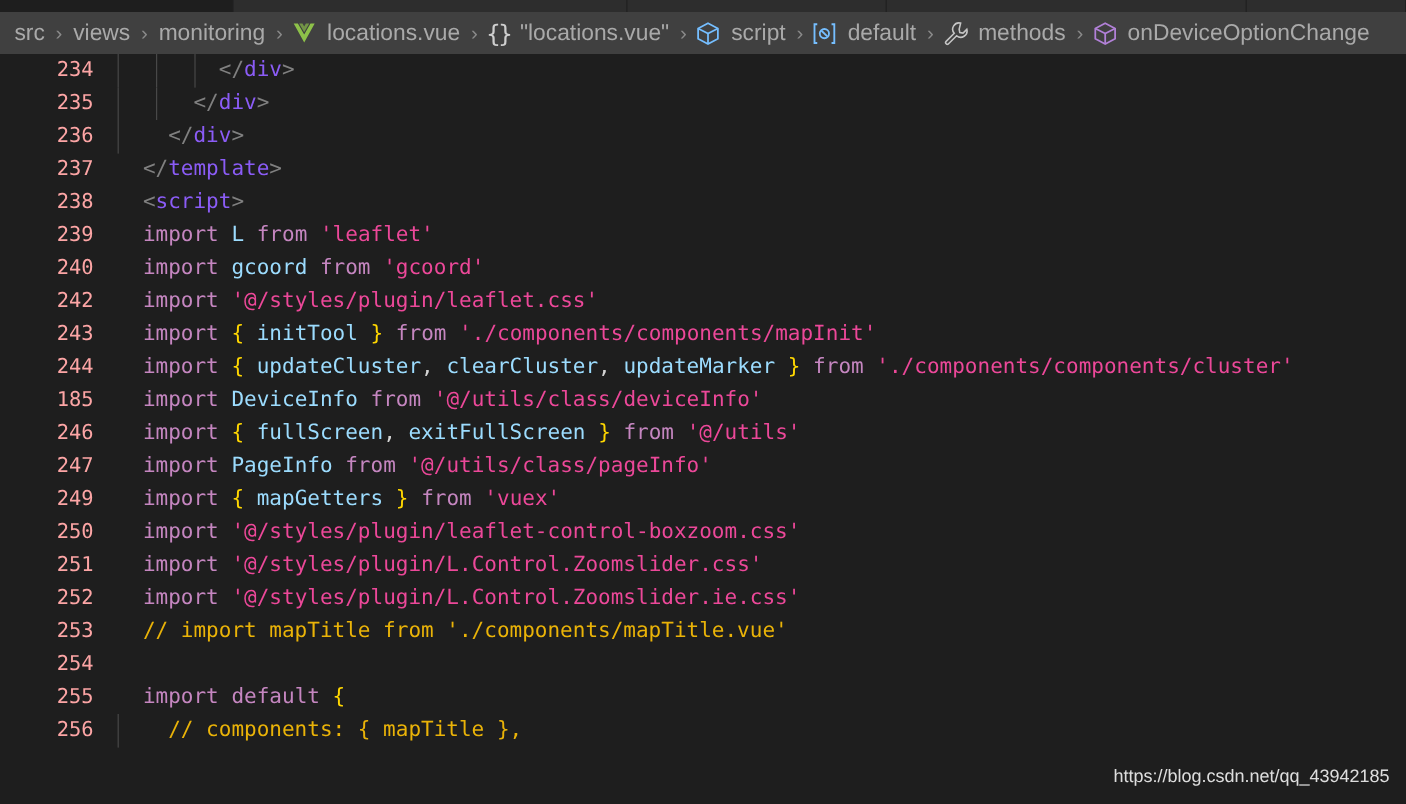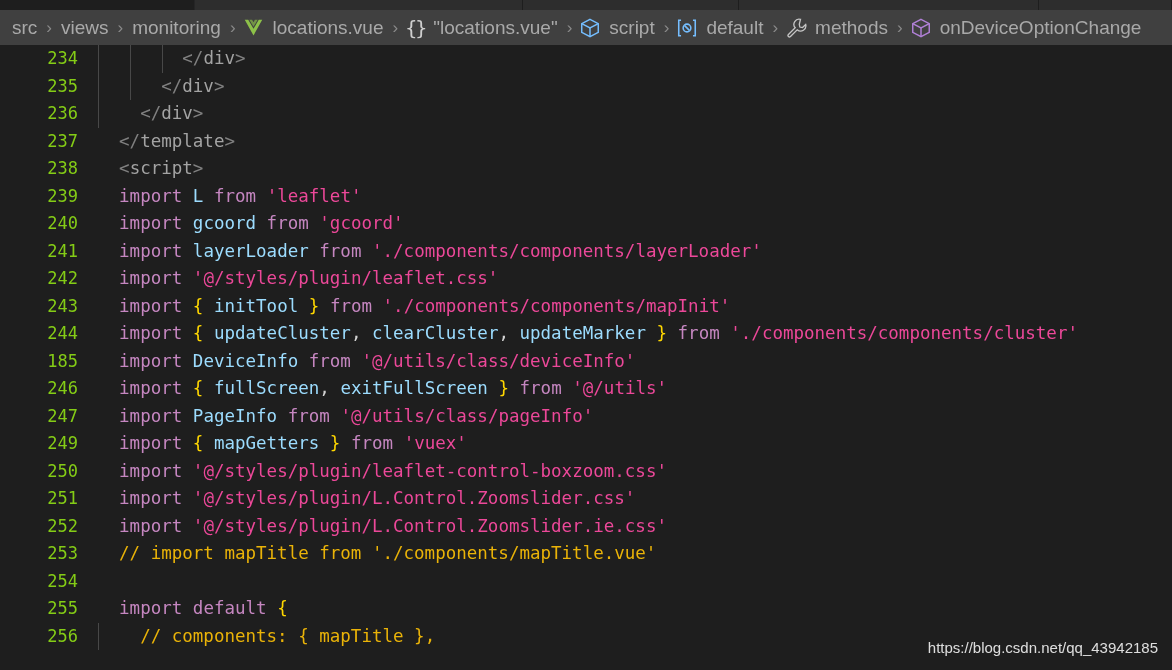--- a/index.html
+++ b/index.html
@@ -62,41 +62,41 @@
   .line {
     position:relative;
     height:27.5px; line-height:27.5px;
     white-space:pre;
     font-family:"DejaVu Sans Mono", monospace;
     font-size:17.5px;
   }
   .lno {
     position:absolute; left:0; top:0;
     width:78px; text-align:right;
-    color:#84cc16;
+    color:#fca5a5;
     font-size:17px;
     font-family:"DejaVu Sans Mono", monospace;
   }
   .code {
     position:absolute; left:98px; top:0;
     color:#d4d4d4;
   }
   
   .guides { position:absolute; left:98px; top:0; height:27.5px; }
   .g {
     position:absolute; top:0; width:1px; height:27.5px;
     background:#484848;
   }
 
   
   .t-kw   { color:#c586c0; }  
   .t-id   { color:#9cdcfe; }  
   .t-str  { color:#ec4899; }  
   .t-com  { color:#eab308; }  
-  .t-tag  { color:#a3a3a3; }  
+  .t-tag  { color:#8b5cf6; }  
   .t-brk1 { color:#ffd700; }  
   .t-pun  { color:#d4d4d4; }
   .t-punb { color:#808080; }
 
   
   #watermark {
     position:absolute; right:14px; bottom:14px;
     font-family:"Liberation Sans", sans-serif;
     font-size:15px;
     color:#ffffff;
@@ -188,21 +188,20 @@
   </div>
 
 <div id="editor">
     <div class="line"><span class="lno">234</span><span class="guides"><i class="g" style="left: 0px;"></i><i class="g" style="left: 32px;"></i><i class="g" style="left: 64px;"></i></span><span class="code"><span class="t-pun">        </span><span class="t-punb">&lt;/</span><span class="t-tag">div</span><span class="t-punb">&gt;</span></span></div>
     <div class="line"><span class="lno">235</span><span class="guides"><i class="g" style="left: 0px;"></i><i class="g" style="left: 32px;"></i></span><span class="code"><span class="t-pun">      </span><span class="t-punb">&lt;/</span><span class="t-tag">div</span><span class="t-punb">&gt;</span></span></div>
     <div class="line"><span class="lno">236</span><span class="guides"><i class="g" style="left: 0px;"></i></span><span class="code"><span class="t-pun">    </span><span class="t-punb">&lt;/</span><span class="t-tag">div</span><span class="t-punb">&gt;</span></span></div>
     <div class="line"><span class="lno">237</span><span class="code"><span class="t-pun">  </span><span class="t-punb">&lt;/</span><span class="t-tag">template</span><span class="t-punb">&gt;</span></span></div>
     <div class="line"><span class="lno">238</span><span class="code"><span class="t-pun">  </span><span class="t-punb">&lt;</span><span class="t-tag">script</span><span class="t-punb">&gt;</span></span></div>
     <div class="line"><span class="lno">239</span><span class="code"><span class="t-pun">  </span><span class="t-kw">import</span><span class="t-pun"> </span><span class="t-id">L</span><span class="t-pun"> </span><span class="t-kw">from</span><span class="t-pun"> </span><span class="t-str">'leaflet'</span></span></div>
     <div class="line"><span class="lno">240</span><span class="code"><span class="t-pun">  </span><span class="t-kw">import</span><span class="t-pun"> </span><span class="t-id">gcoord</span><span class="t-pun"> </span><span class="t-kw">from</span><span class="t-pun"> </span><span class="t-str">'gcoord'</span></span></div>
-    <div class="line"><span class="lno">241</span><span class="code"><span class="t-pun">  </span><span class="t-kw">import</span><span class="t-pun"> </span><span class="t-id">layerLoader</span><span class="t-pun"> </span><span class="t-kw">from</span><span class="t-pun"> </span><span class="t-str">'./components/components/layerLoader'</span></span></div>
     <div class="line"><span class="lno">242</span><span class="code"><span class="t-pun">  </span><span class="t-kw">import</span><span class="t-pun"> </span><span class="t-str">'@/styles/plugin/leaflet.css'</span></span></div>
     <div class="line"><span class="lno">243</span><span class="code"><span class="t-pun">  </span><span class="t-kw">import</span><span class="t-pun"> </span><span class="t-brk1">{</span><span class="t-pun"> </span><span class="t-id">initTool</span><span class="t-pun"> </span><span class="t-brk1">}</span><span class="t-pun"> </span><span class="t-kw">from</span><span class="t-pun"> </span><span class="t-str">'./components/components/mapInit'</span></span></div>
     <div class="line"><span class="lno">244</span><span class="code"><span class="t-pun">  </span><span class="t-kw">import</span><span class="t-pun"> </span><span class="t-brk1">{</span><span class="t-pun"> </span><span class="t-id">updateCluster</span><span class="t-pun">, </span><span class="t-id">clearCluster</span><span class="t-pun">, </span><span class="t-id">updateMarker</span><span class="t-pun"> </span><span class="t-brk1">}</span><span class="t-pun"> </span><span class="t-kw">from</span><span class="t-pun"> </span><span class="t-str">'./components/components/cluster'</span></span></div>
     <div class="line"><span class="lno">185</span><span class="code"><span class="t-pun">  </span><span class="t-kw">import</span><span class="t-pun"> </span><span class="t-id">DeviceInfo</span><span class="t-pun"> </span><span class="t-kw">from</span><span class="t-pun"> </span><span class="t-str">'@/utils/class/deviceInfo'</span></span></div>
     <div class="line"><span class="lno">246</span><span class="code"><span class="t-pun">  </span><span class="t-kw">import</span><span class="t-pun"> </span><span class="t-brk1">{</span><span class="t-pun"> </span><span class="t-id">fullScreen</span><span class="t-pun">, </span><span class="t-id">exitFullScreen</span><span class="t-pun"> </span><span class="t-brk1">}</span><span class="t-pun"> </span><span class="t-kw">from</span><span class="t-pun"> </span><span class="t-str">'@/utils'</span></span></div>
     <div class="line"><span class="lno">247</span><span class="code"><span class="t-pun">  </span><span class="t-kw">import</span><span class="t-pun"> </span><span class="t-id">PageInfo</span><span class="t-pun"> </span><span class="t-kw">from</span><span class="t-pun"> </span><span class="t-str">'@/utils/class/pageInfo'</span></span></div>
     <div class="line"><span class="lno">249</span><span class="code"><span class="t-pun">  </span><span class="t-kw">import</span><span class="t-pun"> </span><span class="t-brk1">{</span><span class="t-pun"> </span><span class="t-id">mapGetters</span><span class="t-pun"> </span><span class="t-brk1">}</span><span class="t-pun"> </span><span class="t-kw">from</span><span class="t-pun"> </span><span class="t-str">'vuex'</span></span></div>
     <div class="line"><span class="lno">250</span><span class="code"><span class="t-pun">  </span><span class="t-kw">import</span><span class="t-pun"> </span><span class="t-str">'@/styles/plugin/leaflet-control-boxzoom.css'</span></span></div>
     <div class="line"><span class="lno">251</span><span class="code"><span class="t-pun">  </span><span class="t-kw">import</span><span class="t-pun"> </span><span class="t-str">'@/styles/plugin/L.Control.Zoomslider.css'</span></span></div>
     <div class="line"><span class="lno">252</span><span class="code"><span class="t-pun">  </span><span class="t-kw">import</span><span class="t-pun"> </span><span class="t-str">'@/styles/plugin/L.Control.Zoomslider.ie.css'</span></span></div>

